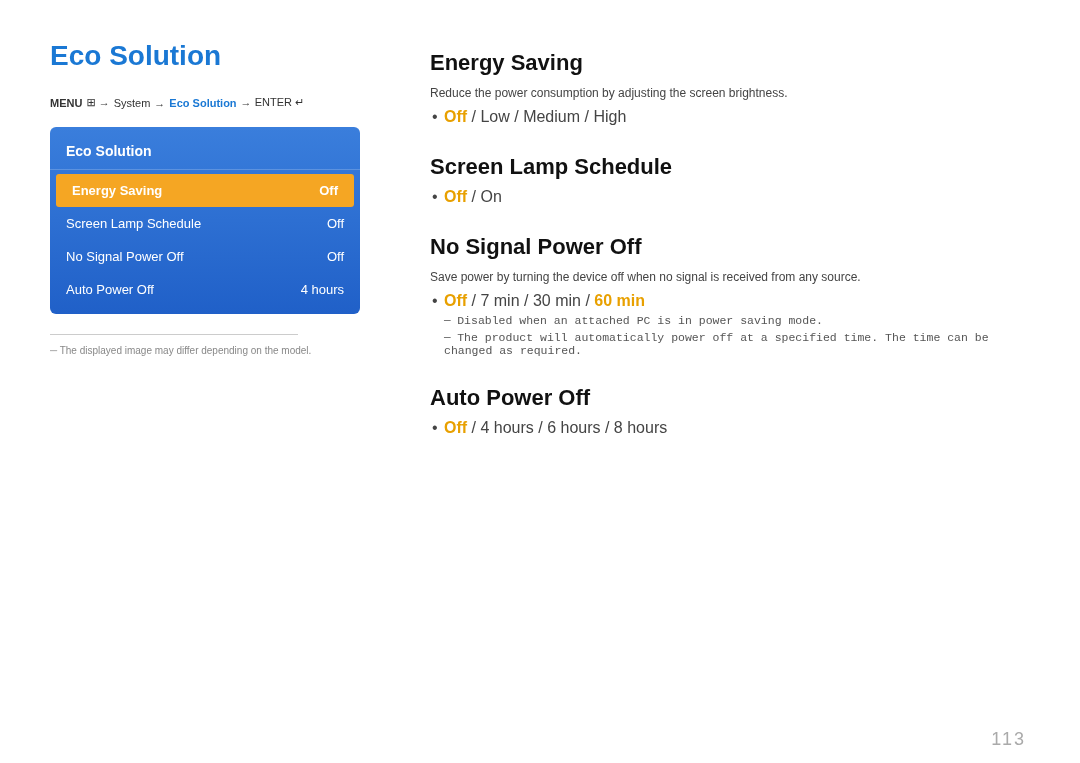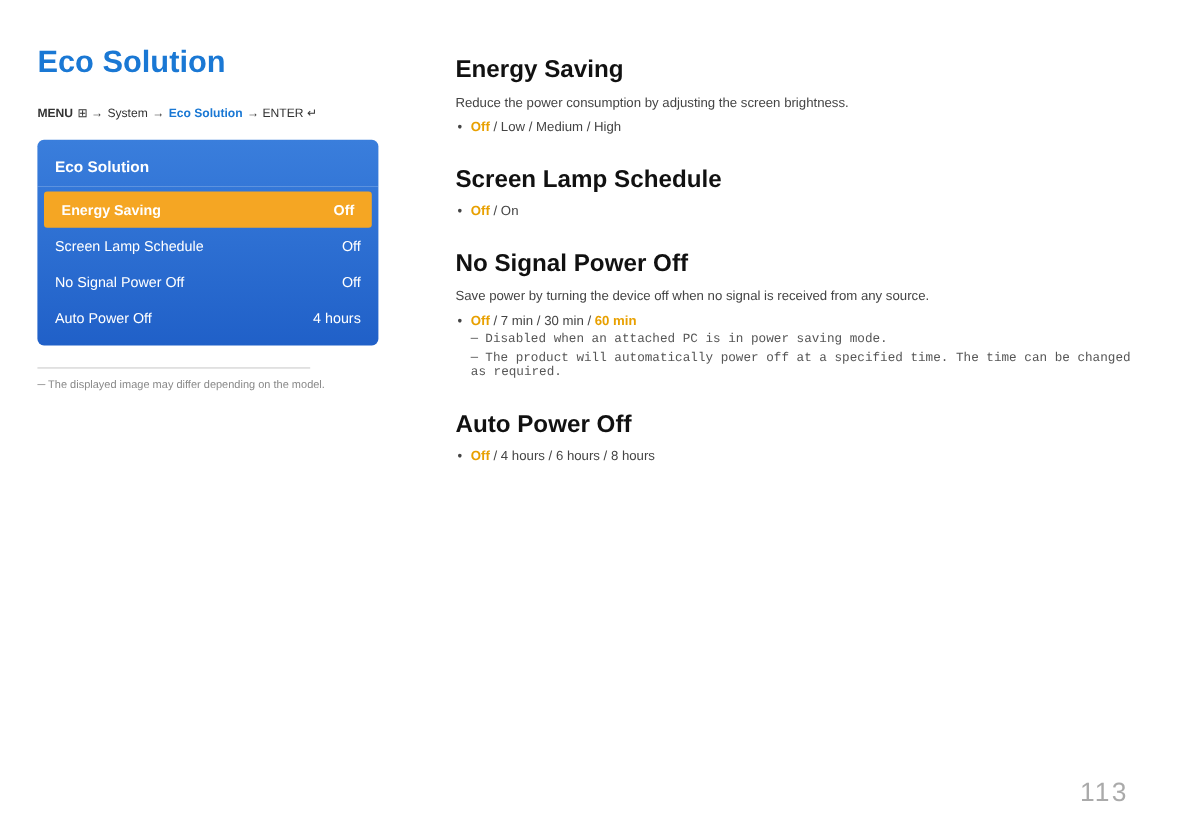--- a/index.html
+++ b/index.html
@@ -9,21 +9,21 @@
       background: #ffffff;
       font-family: 'Arial', sans-serif;
       position: relative;
       overflow: hidden;
     }
 
     .page-container {
       display: flex;
       width: 100%;
       height: 100%;
-      padding: 40px 34px;
+      padding: 40px 50px;
     }
 
     
     .left-panel {
       width: 340px;
       flex-shrink: 0;
       padding-right: 30px;
     }
 
     .page-title {
@@ -136,21 +136,21 @@
       margin-bottom: 6px;
       line-height: 1.5;
     }
 
     .option-list {
       list-style: none;
       padding-left: 14px;
     }
 
     .option-list li {
-      font-size: 12px;
+      font-size: 16px;
       color: #444;
       position: relative;
     }
 
     .option-list li::before {
       content: '• ';
       position: absolute;
       left: -12px;
     }
 
@@ -173,23 +173,23 @@
     }
 
     .note-block::before {
       content: '─ ';
       font-size: 11px;
     }
 
     
     .page-number {
       position: absolute;
-      bottom: 28px;
+      bottom: 13px;
       right: 54px;
-      font-size: 24px;
+      font-size: 18px;
       color: #aaa;
       font-weight: 300;
       letter-spacing: 2px;
       margin-top: 32px;
     }
 
     .bold-menu { font-weight: bold; text-align: right; }
   </style>
 </head>
 <body>

